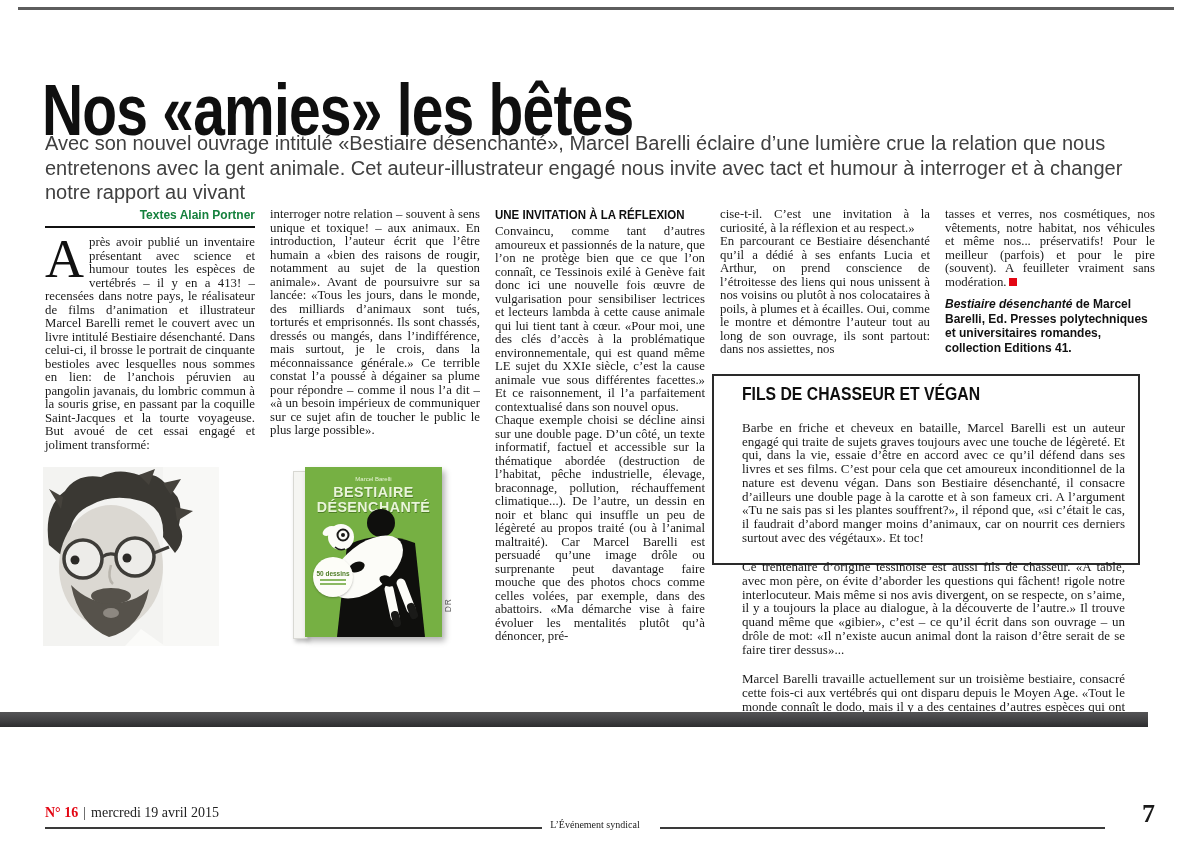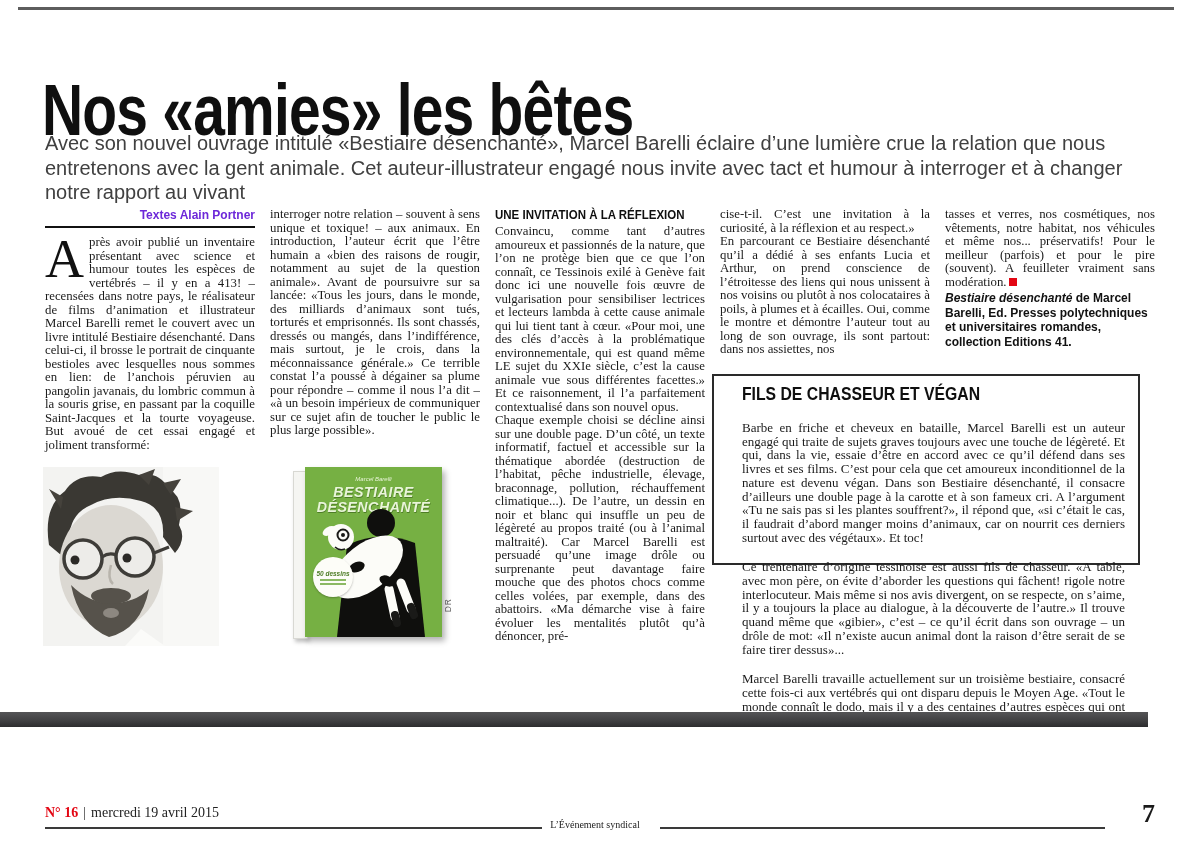--- a/index.html
+++ b/index.html
@@ -16,39 +16,39 @@
   .headline{position:absolute;left:42px;top:24px;font-family:"Liberation Sans",sans-serif;
             font-weight:bold;font-size:73px;line-height:1;color:#0f0f0f;white-space:nowrap;
             transform:scaleX(0.78);transform-origin:0 0;letter-spacing:-1px;}
   .lead{position:absolute;left:45px;top:111px;width:1112px;
         font-family:"Liberation Sans",sans-serif;font-size:20px;line-height:1.23;color:#404040;}
 
   
   .col{position:absolute;top:208px;width:210px;}
   #col1{left:45px;} #col2{left:270px;} #col3{left:495px;} #col4{left:720px;} #col5{left:945px;}
   .byline{font-family:"Liberation Sans",sans-serif;font-weight:bold;font-size:12px;
-          text-align:right;padding-bottom:4px;border-bottom:2px solid #111;color:#6d28d9;}
+          text-align:right;padding-bottom:4px;border-bottom:2px solid #111;color:#15803d;}
   .body-p{font-size:12.8px;line-height:13.5px;text-align:justify;margin:0;}
   #col1 .body-p{margin-top:8px;}
   .dropcap{float:left;font-size:54px;line-height:42px;padding:2px 5px 0 0;font-weight:normal;color:#111;}
   .kicker{font-family:"Liberation Sans",sans-serif;font-weight:bold;font-size:12.5px;
           letter-spacing:0;color:#0f0f0f;transform:scaleX(0.92);transform-origin:0 50%;
           white-space:nowrap;margin:0 0 3px 0;}
   .sq{display:inline-block;width:8px;height:8px;background:var(--accent-red);margin-left:3px;vertical-align:baseline;}
   .book-ref{font-family:"Liberation Sans",sans-serif;font-weight:bold;font-size:12px;
-            line-height:14.5px;margin-top:2px;text-align:left;color:#111;}
+            line-height:14.5px;margin-top:8px;text-align:left;color:#111;}
   .book-ref .it{font-style:italic;}
 
   
   .portrait{position:absolute;left:43px;top:467px;width:176px;height:179px;background:#f4f4f2;}
   .bookwrap{position:absolute;left:293px;top:467px;width:150px;height:176px;}
   .book-spine{position:absolute;left:0;top:4px;width:13px;height:166px;background:#f5f5f2;
               border:1px solid #d8d8d3;box-shadow:2px 3px 4px rgba(0,0,0,0.25);}
   .book-front{position:absolute;left:12px;top:0;width:137px;height:170px;background:var(--book-green);
-              box-shadow:3px 4px 6px rgba(0,0,0,0.3);overflow:hidden;font-style:italic;}
+              box-shadow:3px 4px 6px rgba(0,0,0,0.3);overflow:hidden;}
   .book-author{font-family:"Liberation Sans",sans-serif;font-size:6px;color:#e8f4d8;
                text-align:center;margin-top:9px;}
   .book-title{font-family:"Liberation Sans",sans-serif;font-weight:bold;text-align:center;
               font-size:15px;line-height:15px;color:#e9f5d9;letter-spacing:0.5px;margin-top:2px;
               text-shadow:0.5px 0.5px 0 #4e7d27;transform:scaleX(0.95);}
   .book-art{position:absolute;left:0;top:38px;width:137px;height:132px;}
   .badge{position:absolute;left:8px;top:90px;width:40px;height:40px;border-radius:50%;
          background:#fdfdf8;display:flex;flex-direction:column;align-items:center;
          justify-content:center;box-shadow:0 1px 2px rgba(0,0,0,0.25);}
   .badge span{font-family:"Liberation Sans",sans-serif;font-weight:bold;font-size:6.5px;color:#4e7d27;}

